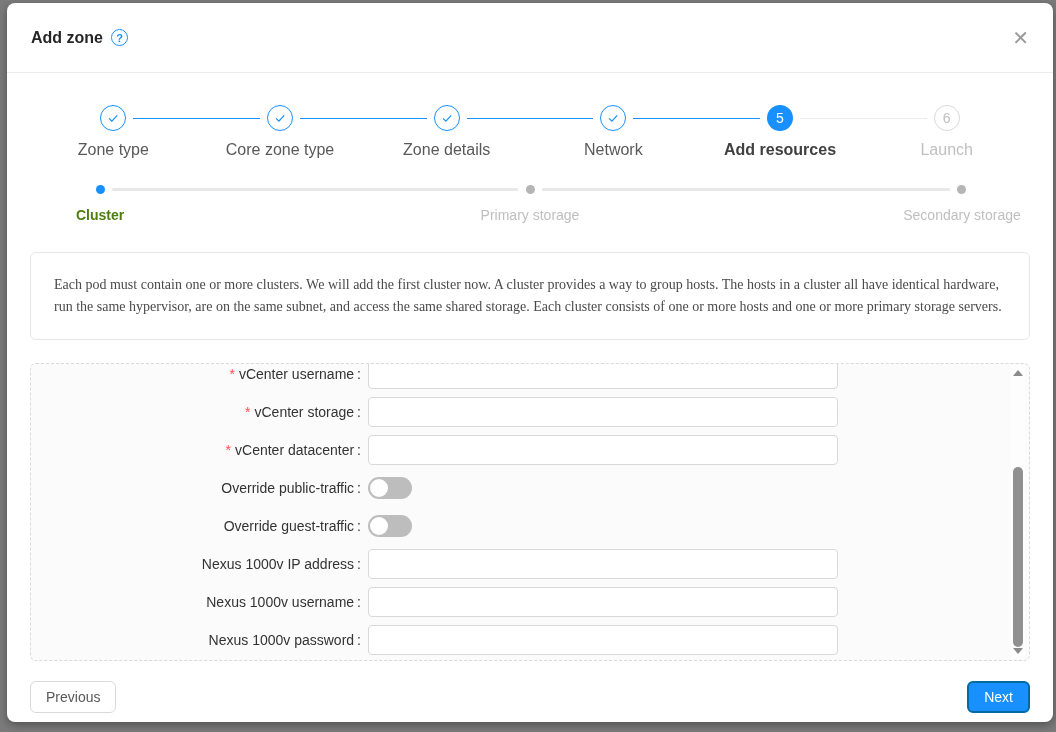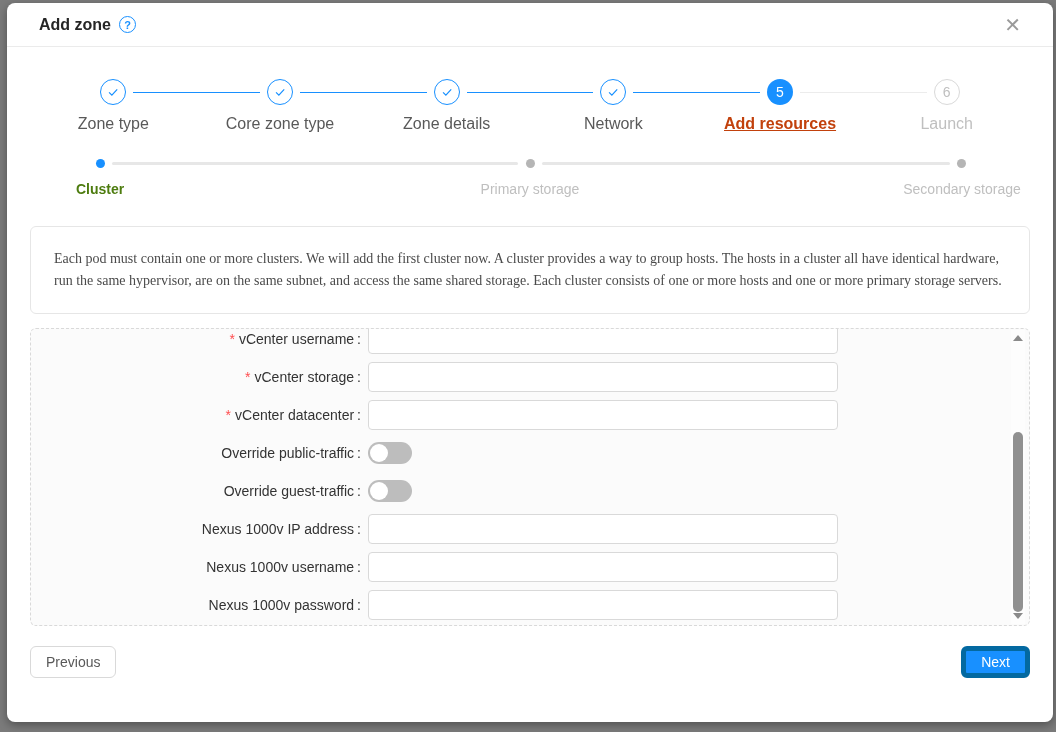--- a/index.html
+++ b/index.html
@@ -11,22 +11,22 @@
     overflow:hidden;
   }
   .modal {
     position:absolute; left:7px; top:3px; width:1046px; height:719px;
     background:#ffffff; border-radius:8px;
     box-shadow:0 3px 10px rgba(0,0,0,.35);
     overflow:hidden;
   }
   
   .modal-header {
-    height:44px; display:flex; align-items:center;
-    padding:0 32px; border-bottom:1px solid #ebebeb;
+    height:70px; display:flex; align-items:center;
+    padding:0 24px; border-bottom:1px solid #ebebeb;
   }
   .modal-title { font-size:16px; font-weight:600; color:#262626; }
   .help-icon {
     display:inline-flex; margin-left:8px; width:17px; height:17px;
     border:1.5px solid #1890ff; border-radius:50%; color:#1890ff;
     align-items:center; justify-content:center;
     font-size:11px; font-weight:700; cursor:pointer;
   }
   .close-btn {
     margin-left:auto; color:#9a9a9a; font-size:20px; line-height:1;
@@ -47,21 +47,21 @@
   .step.wait   .step-circle { border:1px solid #d9d9d9; color:#bfbfbf; }
   .step .check { width:14px; height:14px; }
   .step:not(:last-child)::before {
     content:""; position:absolute; top:13px; height:1px;
     left:calc(50% + 20px); right:calc(-50% + 20px);
   }
   .step.finish:not(:last-child)::before { background:#1890ff; }
   .step.active:not(:last-child)::before { background:#ececec; }
   .step-label { margin-top:10px; font-size:16px; }
   .step.finish .step-label { color:#595959; }
-  .step.active .step-label { color:#c2410c; font-weight:700;text-decoration:underline; }
+  .step.active .step-label { color:#404040; font-weight:700; }
   .step.wait   .step-label { color:#bfbfbf; }
   
   .substeps { position:relative; height:42px; margin-top:26px; }
   .sub-dot { position:absolute; top:0; width:9px; height:9px; border-radius:50%; }
   .sub-dot.active { background:#1890ff; }
   .sub-dot.wait   { background:#b5b5b5; }
   .sub-dot.d1 { left:66px; }
   .sub-dot.d2 { left:calc(50% - 4px); }
   .sub-dot.d3 { right:64px; }
   .sub-line {
@@ -73,21 +73,21 @@
   .sub-label.s1 { left:70px; transform:translateX(-50%); color:#4d7c0f; font-weight:700; }
   .sub-label.s2 { left:50%;  transform:translateX(-50%); color:#bfbfbf; }
   .sub-label.s3 { right:68px; transform:translateX(50%); color:#bfbfbf; }
   
   .info-box {
     margin-top:25px; border:1px solid #e6e6e6; border-radius:6px;
     padding:21px 23px; font-size:14px; line-height:22px; color:#4a4a4a;font-family:Liberation Serif, serif;
   }
   
   .form-box {
-    position:relative; margin-top:14px; height:298px;
+    position:relative; margin-top:23px; height:298px;
     border:1px dashed #d9d9d9; border-radius:6px;
     background:#fbfbfb; overflow:hidden;
   }
   .form-inner { margin-top:-5px; }
   .form-row { display:flex; align-items:center; height:30px; margin-bottom:8px; }
   .form-label {
     width:330px; text-align:right; font-size:14px; color:#333;
     padding-right:0; white-space:nowrap;
   }
   .req { color:#ff4d4f; margin-right:4px; font-size:14px; }
@@ -124,21 +124,21 @@
   .modal-footer {
     display:flex; justify-content:space-between; align-items:center;
     margin-top:20px;
   }
   .btn {
     height:32px; border-radius:6px; font-size:14px; cursor:pointer;
     display:inline-flex; align-items:center; padding:0 15px;
     font-family:"Liberation Sans", sans-serif;
   }
   .btn-default { background:#fff; border:1px solid #d9d9d9; color:#595959; }
-  .btn-primary { background:#1890ff; border:5px solid #0369a1; color:#fff; }
+  .btn-primary { background:#1890ff; border:2px solid #0369a1; color:#fff; }
 </style>
 </head>
 <body>
 
 <div class="modal">
 
   <div class="modal-header">
     <span class="modal-title">Add zone</span>
     <span class="help-icon">?</span>
     <span class="close-btn">✕</span>

